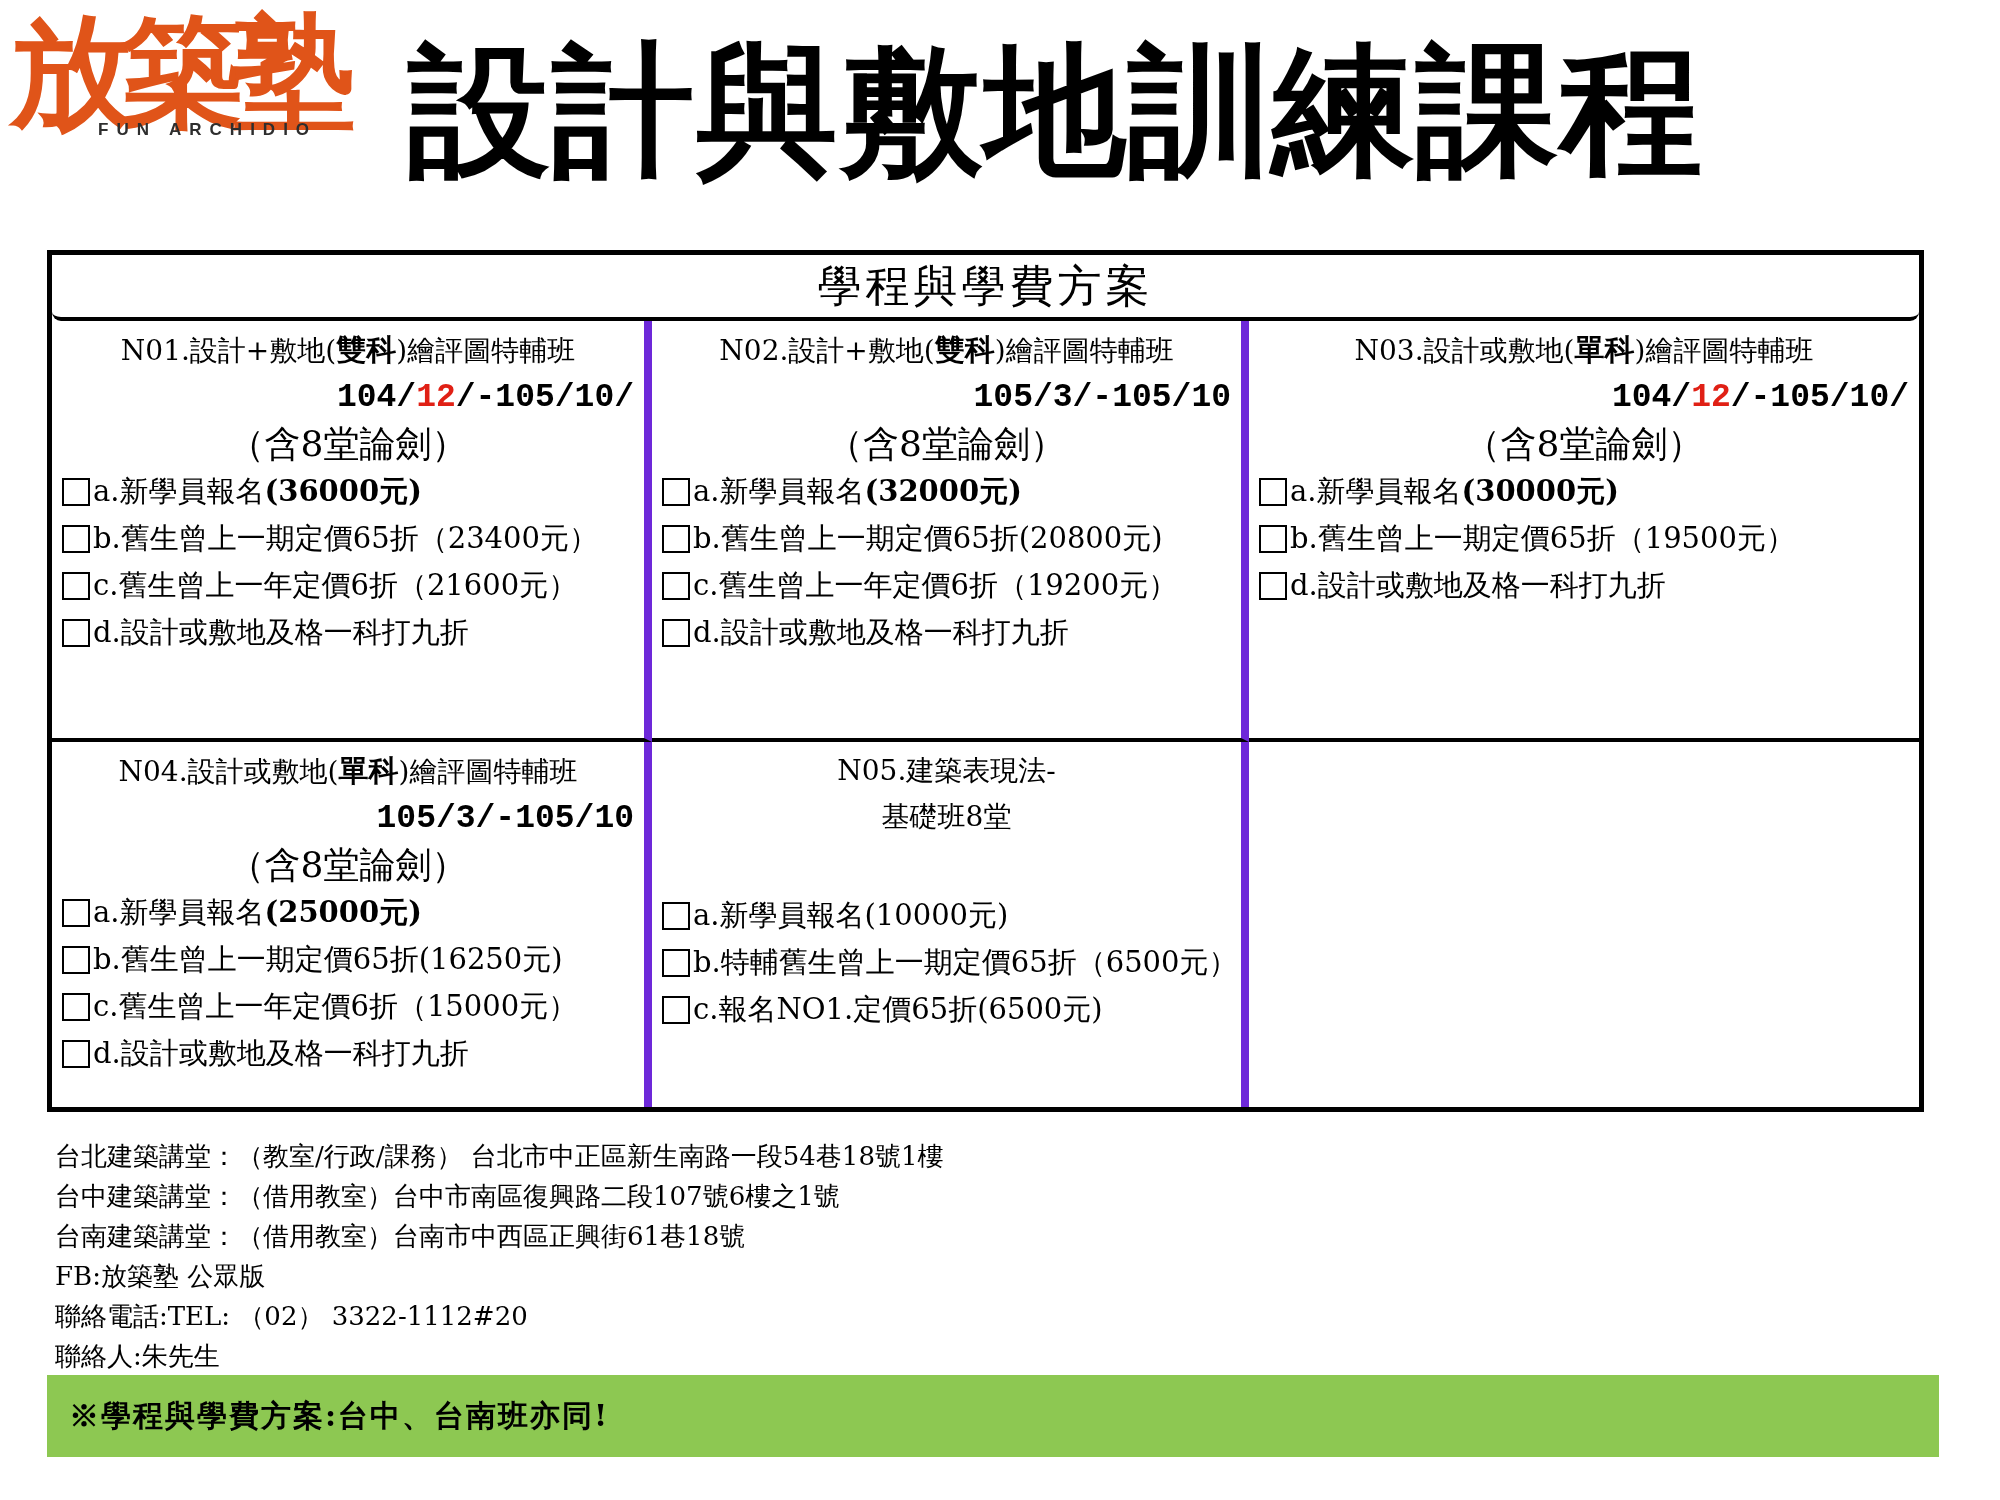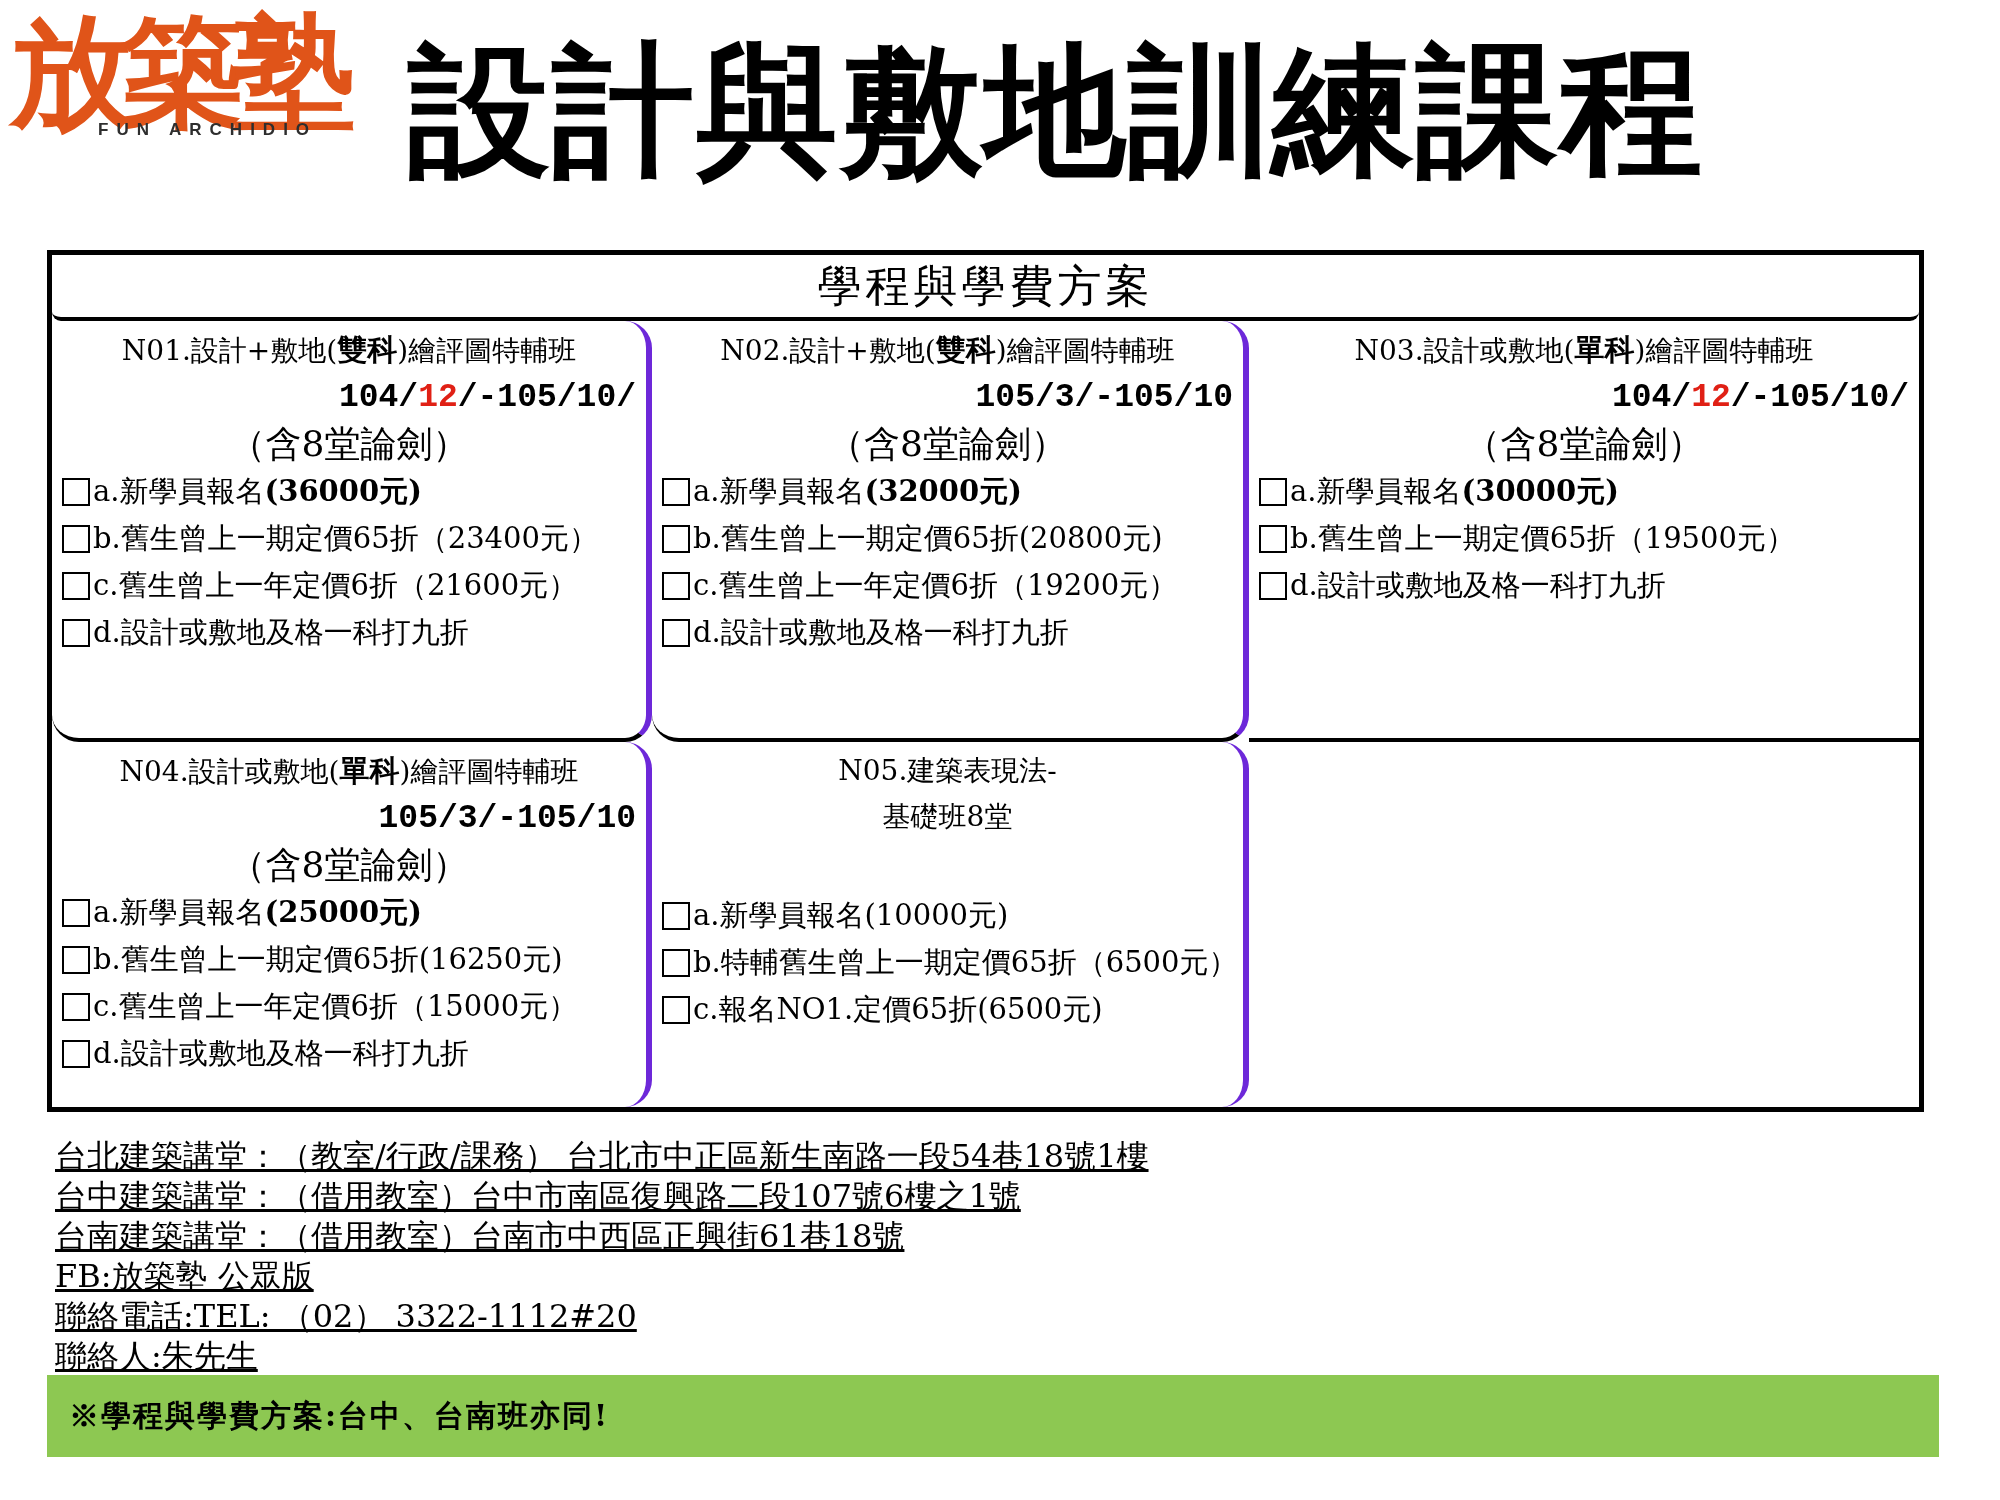--- a/index.html
+++ b/index.html
@@ -33,36 +33,36 @@
     position:absolute;left:47px;top:250px;width:1877px;height:862px;
     border:5px solid #000;box-sizing:border-box;
     display:grid;grid-template-columns:600px 597px 1fr;grid-template-rows:66px 421px 1fr;
   }
   .tbl-header{
     grid-column:1 / span 3;border-bottom:4px solid #000;box-sizing:border-box;
     display:flex;align-items:center;justify-content:center;
     font-size:44px;letter-spacing:4px;border-radius:9px;
   }
   .cell{box-sizing:border-box;padding:6px 10px 0 10px;overflow:hidden;}
-  .cell.v{border-right:6px solid #6d28d9;border-radius:27px;}
+  .cell.v{border-right:8px solid #6d28d9;}
   .cell.hb{border-bottom:4px solid #000;}
   .cell-title{text-align:center;font-size:28px;line-height:46px;white-space:nowrap;}
   .cell-title b{font-size:30px;}
   .cell-date{
     text-align:right;font-size:33px;line-height:48px;font-weight:bold;
     font-family:"Liberation Mono","DejaVu Sans Mono",monospace;white-space:nowrap;
   }
   .cell-note{text-align:center;font-size:36px;line-height:44px;}
   .items{margin-top:2px;}
   .item{display:flex;align-items:center;font-size:29px;line-height:47px;height:47px;white-space:nowrap;}
   .checkbox{width:24px;height:24px;border:2px solid #000;flex:none;margin-right:3px;background:#fff;}
   .spacer{height:50px;}
   .red{color:var(--red);}
   
-  .footer{position:absolute;left:55px;top:1136px;font-size:32px;line-height:40px;text-decoration:underline;}
+  .footer{position:absolute;left:55px;top:1136px;font-size:26px;line-height:40px;}
   .footer div{white-space:nowrap;}
   
   .notice{
     position:absolute;left:47px;top:1375px;width:1892px;height:82px;
     background:var(--green);display:flex;align-items:center;
     font-size:30px;font-weight:bold;letter-spacing:2px;padding-left:22px;box-sizing:border-box;
     white-space:nowrap;
   }
 </style>
 </head>

